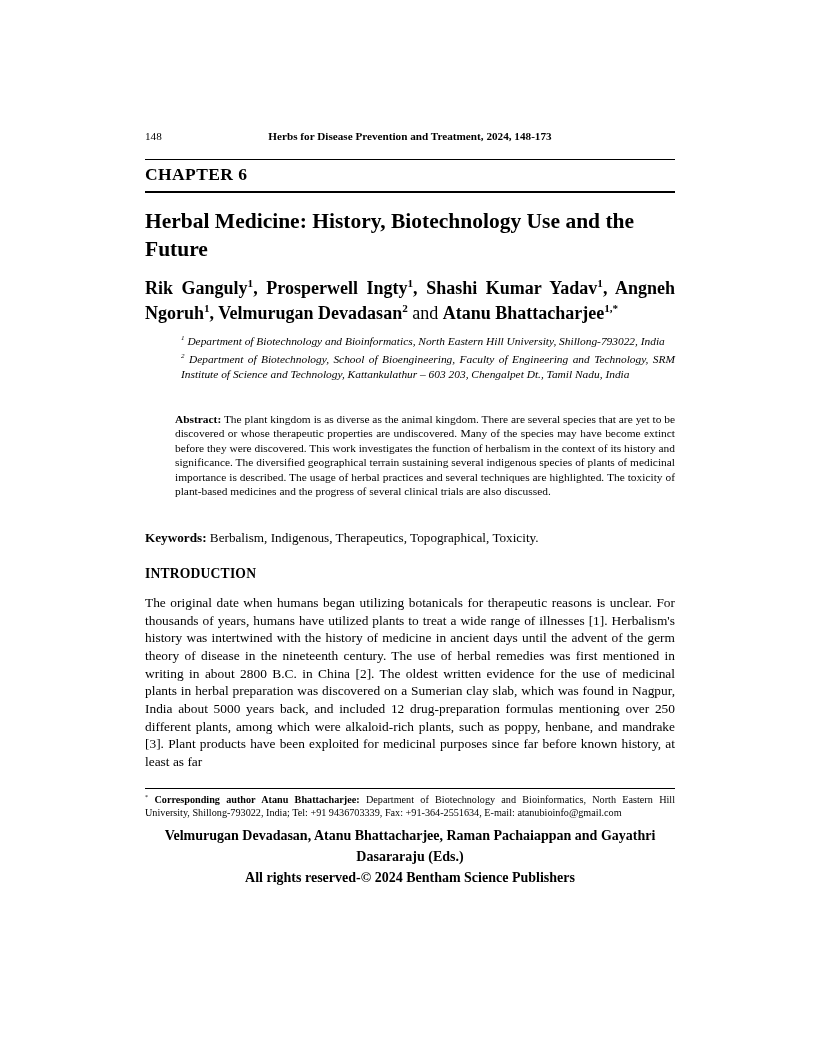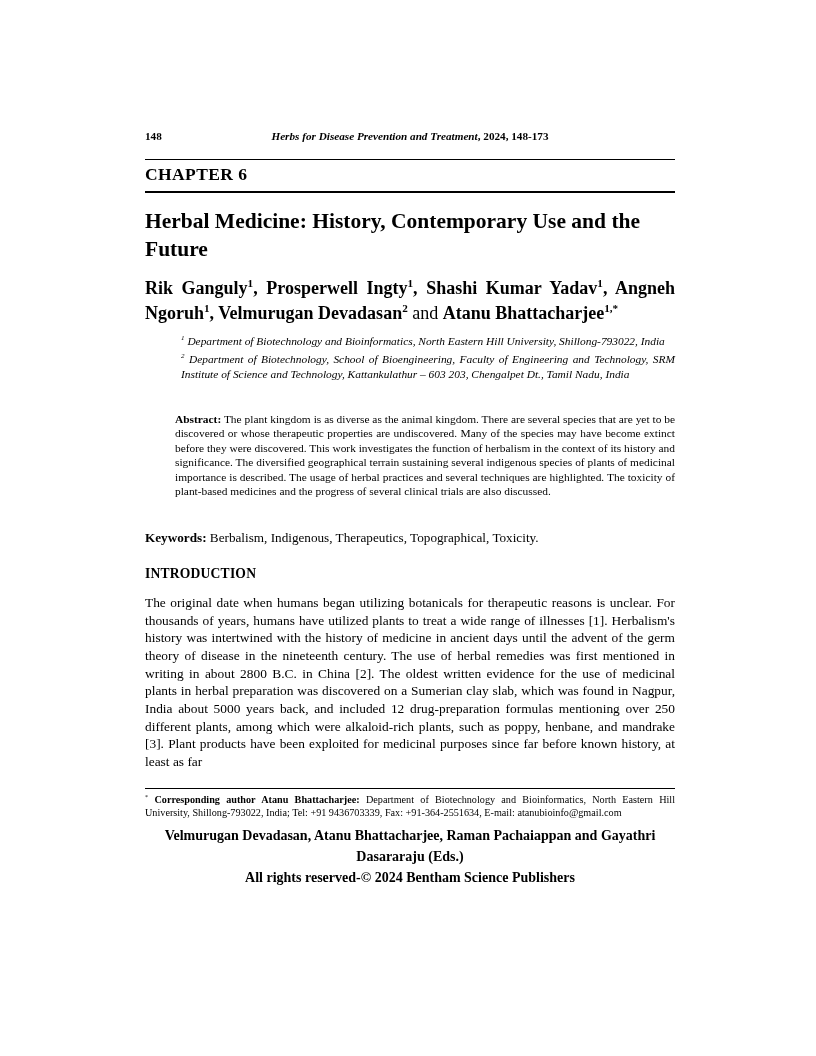--- a/index.html
+++ b/index.html
@@ -16,21 +16,21 @@
     overflow:hidden;
   }
   .running-head {
     position:relative;
     font-size:11.2px;
     height:16px;
   }
   .running-head .pageno {
     position:absolute;
     left:0; top:0;
-    font-weight:bold;
+    font-weight:normal;
   }
   .running-head .center { text-align:center; }
   .chapter-band {
     margin-top:13px;
     border-top:1px solid #000;
     border-bottom:2px solid #000;
     padding:4px 2px 6px 0;
     text-align:left;
   }
   .chapter-band .label {
@@ -88,38 +88,38 @@
   }
   .footer {
     margin-top:5px;
     text-align:center;
     font-size:14px;
     font-weight:bold;
     line-height:1.5;
   }
   sup { font-size:0.62em; vertical-align:super; line-height:0; }
   .rt-b { font-weight:bold; }
-  .rt-i { font-style:italic; }
+  .rt-i { }
   .rt-plain { font-weight:normal; }
 </style>
 </head>
 <body>
 
 <div class="page">
 
   <div class="running-head">
     <span class="pageno">148</span>
     <div class="center"><span class="rt-b rt-i">Herbs for Disease Prevention and Treatment</span><span class="rt-b">, 2024, 148-173</span></div>
   </div>
 
   <div class="chapter-band">
     <span class="label">CHAPTER 6</span>
   </div>
 
-  <h1 class="title">Herbal Medicine: History, Contemporary Use and the Future</h1>
+  <h1 class="title">Herbal Medicine: History, Biotechnology Use and the Future</h1>
 
   <div class="authors"><span>Rik Ganguly</span><sup>1</sup><span>, Prosperwell Ingty</span><sup>1</sup><span>, Shashi Kumar Yadav</span><sup>1</sup><span>, Angneh Ngoruh</span><sup>1</sup><span>, Velmurugan Devadasan</span><sup>2</sup><span class="rt-plain"> and </span><span>Atanu Bhattacharjee</span><sup>1,*</sup></div>
 
   <div class="affiliations">
     <div class="affiliation"><sup>1</sup><span> Department of Biotechnology and Bioinformatics, North Eastern Hill University, Shillong-793022, India</span></div>
     <div class="affiliation"><sup>2</sup><span> Department of Biotechnology, School of Bioengineering, Faculty of Engineering and Technology, SRM Institute of Science and Technology, Kattankulathur – 603 203, Chengalpet Dt., Tamil Nadu, India</span></div>
   </div>
 
   <div class="abstract"><span class="rt-b">Abstract:</span><span> The plant kingdom is as diverse as the animal kingdom. There are several species that are yet to be discovered or whose therapeutic properties are undiscovered. Many of the species may have become extinct before they were discovered. This work investigates the function of herbalism in the context of its history and significance. The diversified geographical terrain sustaining several indigenous species of plants of medicinal importance is described. The usage of herbal practices and several techniques are highlighted. The toxicity of plant-based medicines and the progress of several clinical trials are also discussed.</span></div>
 

